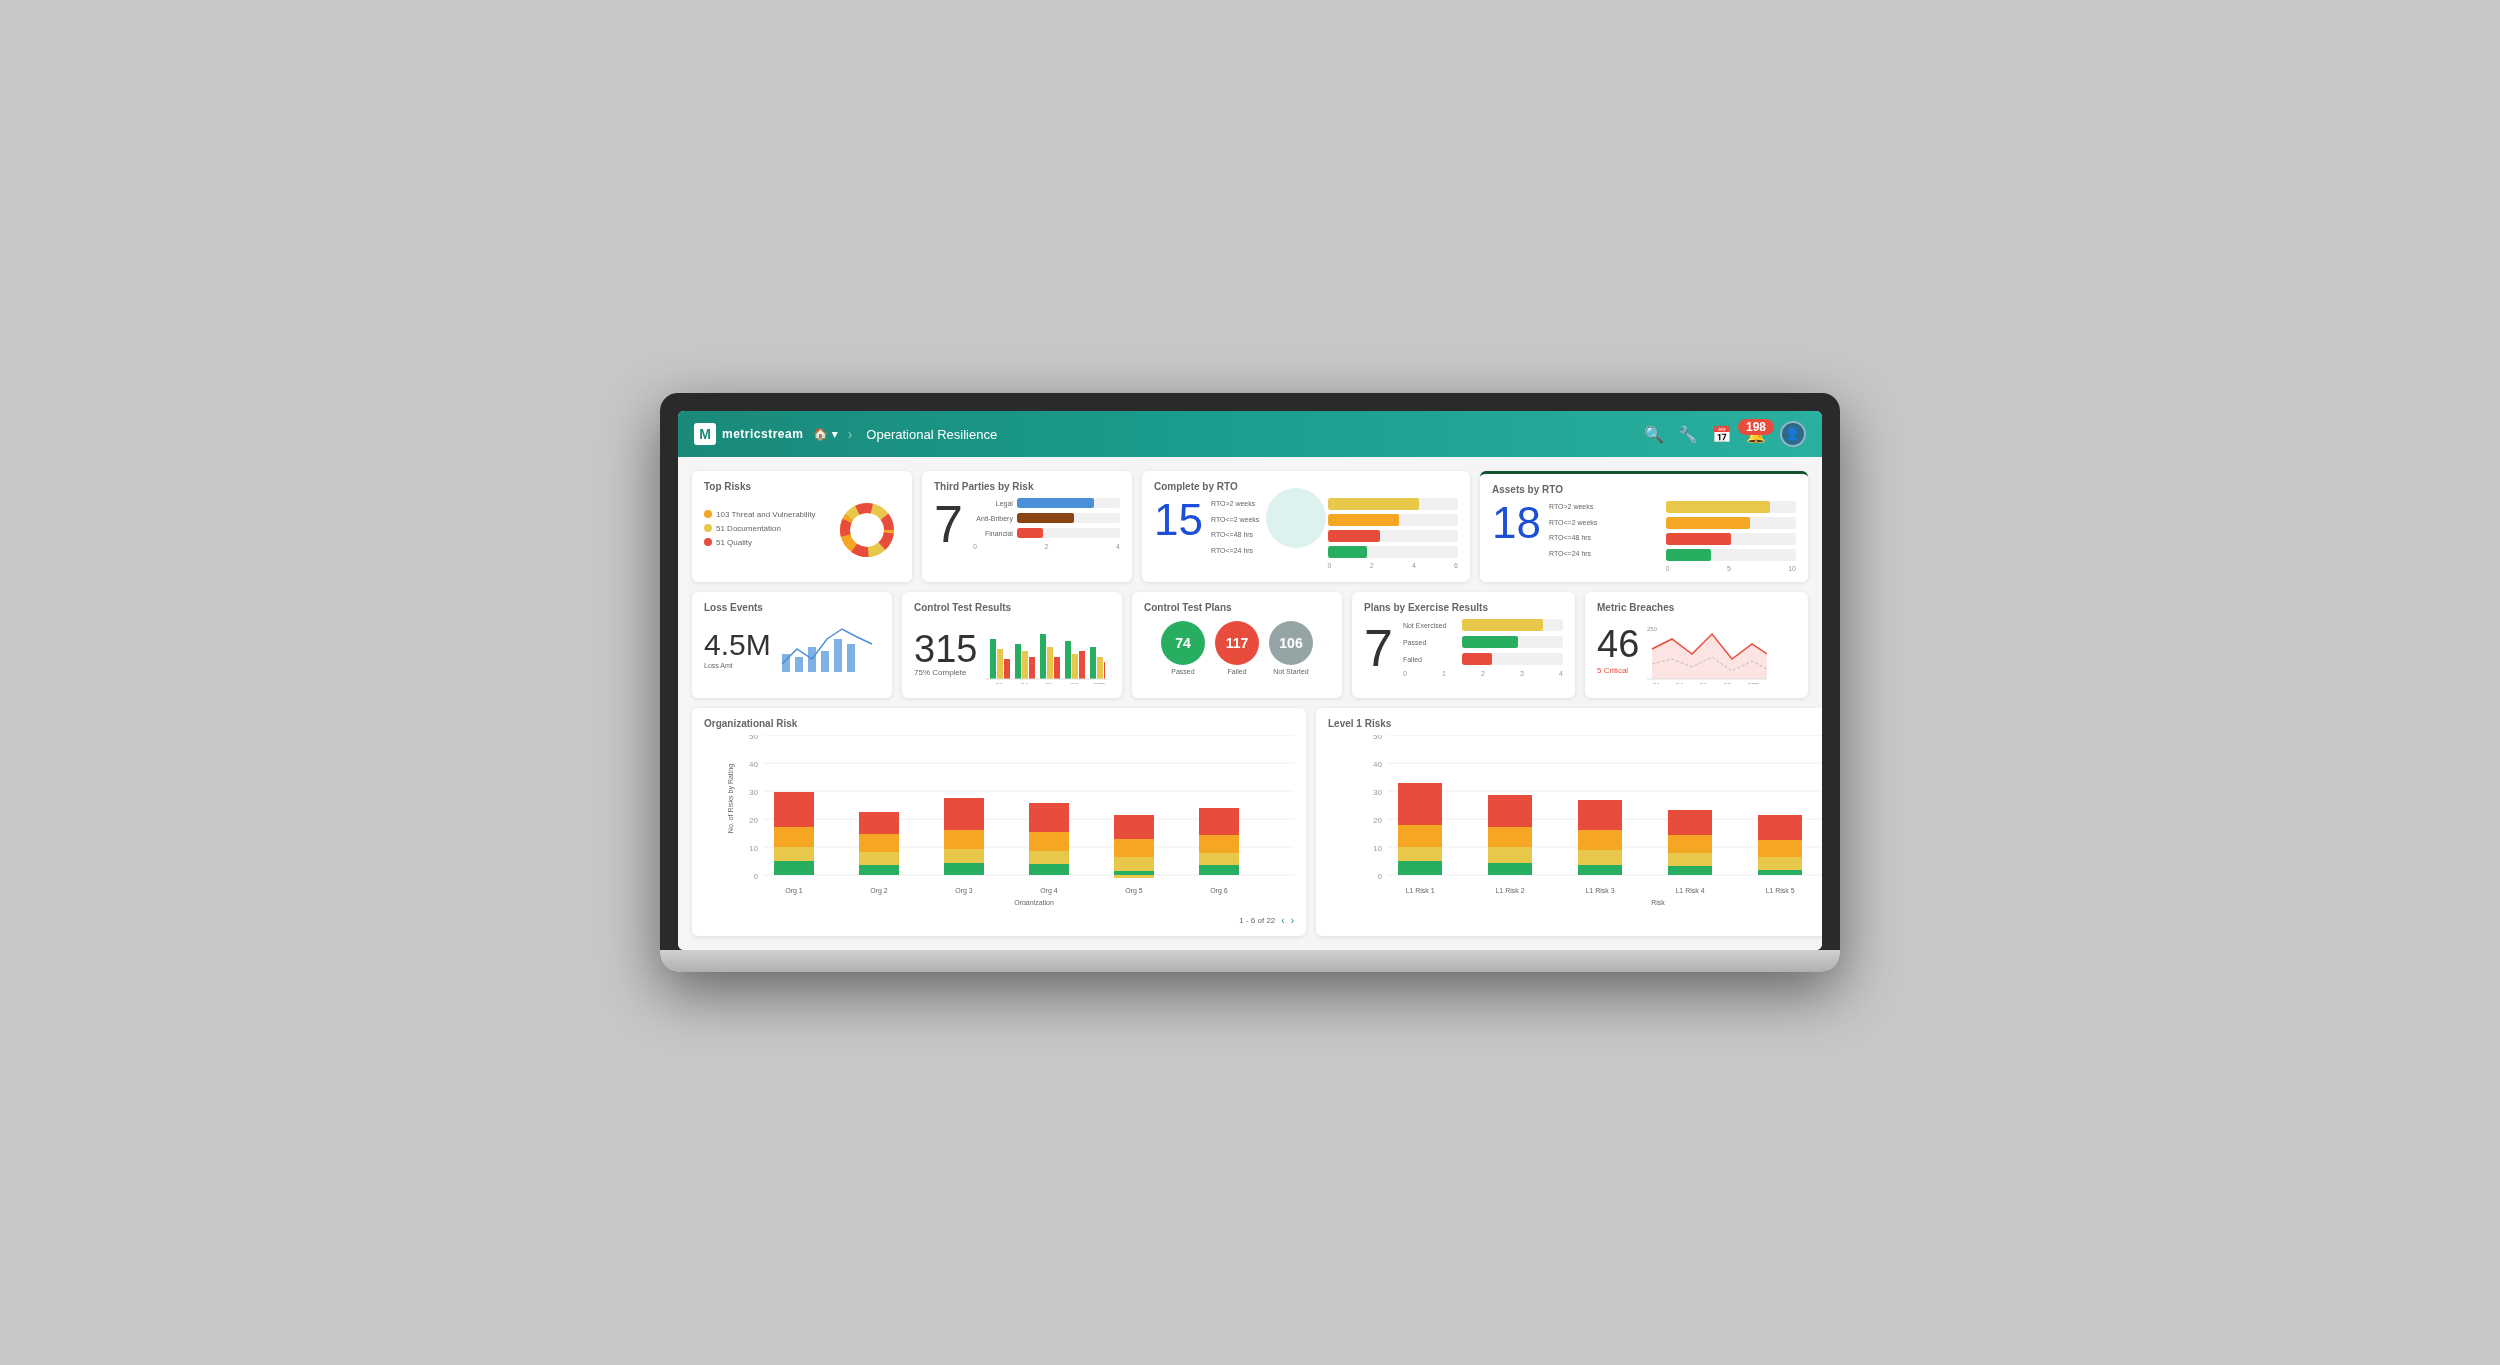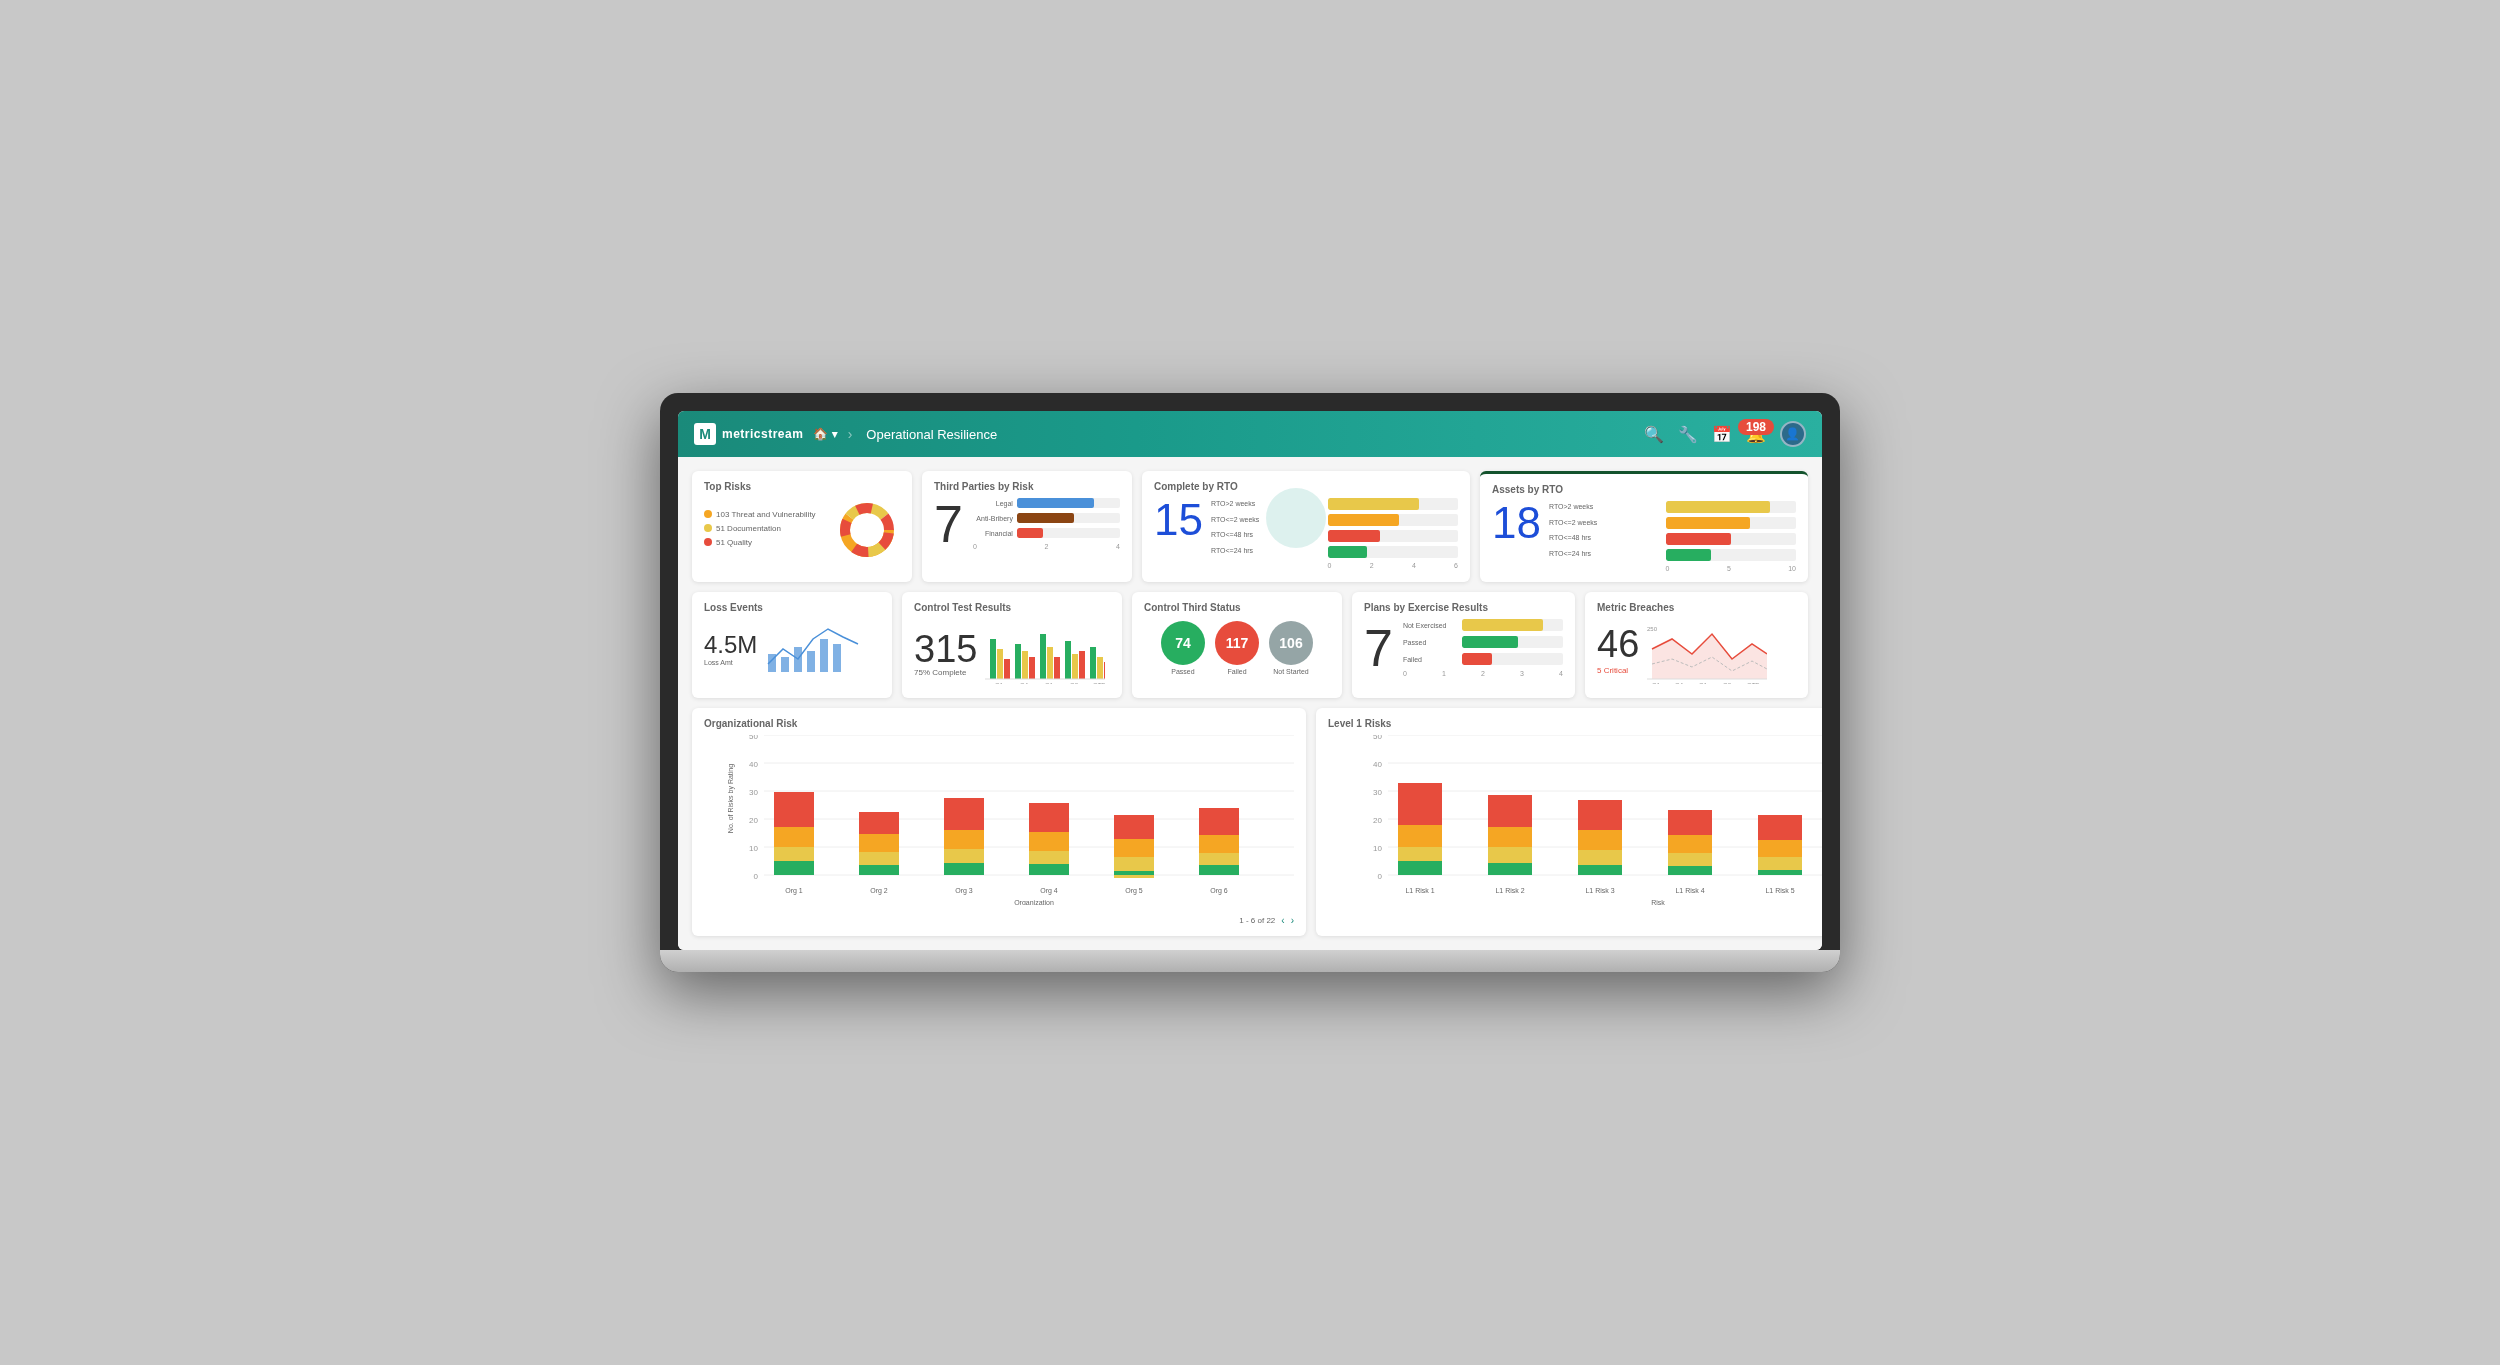--- a/index.html
+++ b/index.html
@@ -547,21 +547,21 @@
           </div>
         </div>
       </div>
 
       <div class="widget-row">
 
         <div class="widget" style="max-width:200px;">
           <div class="widget-title">Loss Events</div>
           <div style="display:flex;align-items:center;gap:6px;margin-top:4px;">
             <div>
-              <div style="font-size:24px;font-weight:300;color:#333;">4.5M</div>
+              <div style="font-size:30px;font-weight:300;color:#333;">4.5M</div>
               <div style="font-size:7px;color:#666;">Loss Amt</div>
             </div>
 
             <div style="flex:1;position:relative;">
               <svg width="100" height="55" viewBox="0 0 100 55">
 
                 <polyline points="5,45 20,30 35,40 50,20 65,10 80,18 95,25" fill="none" stroke="#4a90d9" stroke-width="1.5"></polyline>
 
                 <rect x="5" y="35" width="8" height="18" fill="#4a90d9" opacity="0.7"></rect>
                 <rect x="18" y="38" width="8" height="15" fill="#4a90d9" opacity="0.7"></rect>
@@ -609,21 +609,21 @@
                 <text x="35" y="68" font-size="6" fill="#999">Q4</text>
                 <text x="60" y="68" font-size="6" fill="#999">Q1</text>
                 <text x="85" y="68" font-size="6" fill="#999">Q2</text>
                 <text x="108" y="68" font-size="6" fill="#999">QTD</text>
               </svg>
             </div>
           </div>
         </div>
 
         <div class="widget" style="max-width:210px;">
-          <div class="widget-title">Control Third Status</div>
+          <div class="widget-title">Control Test Plans</div>
           <div class="cts-circles">
             <div style="display:flex;flex-direction:column;align-items:center;">
               <div class="cts-circle" style="background:#27ae60;">
                 <span>74</span>
               </div>
               <span style="font-size:7px;color:#666;margin-top:3px;">Passed</span>
             </div>
             <div style="display:flex;flex-direction:column;align-items:center;">
               <div class="cts-circle" style="background:#e74c3c;">
                 <span>117</span>

